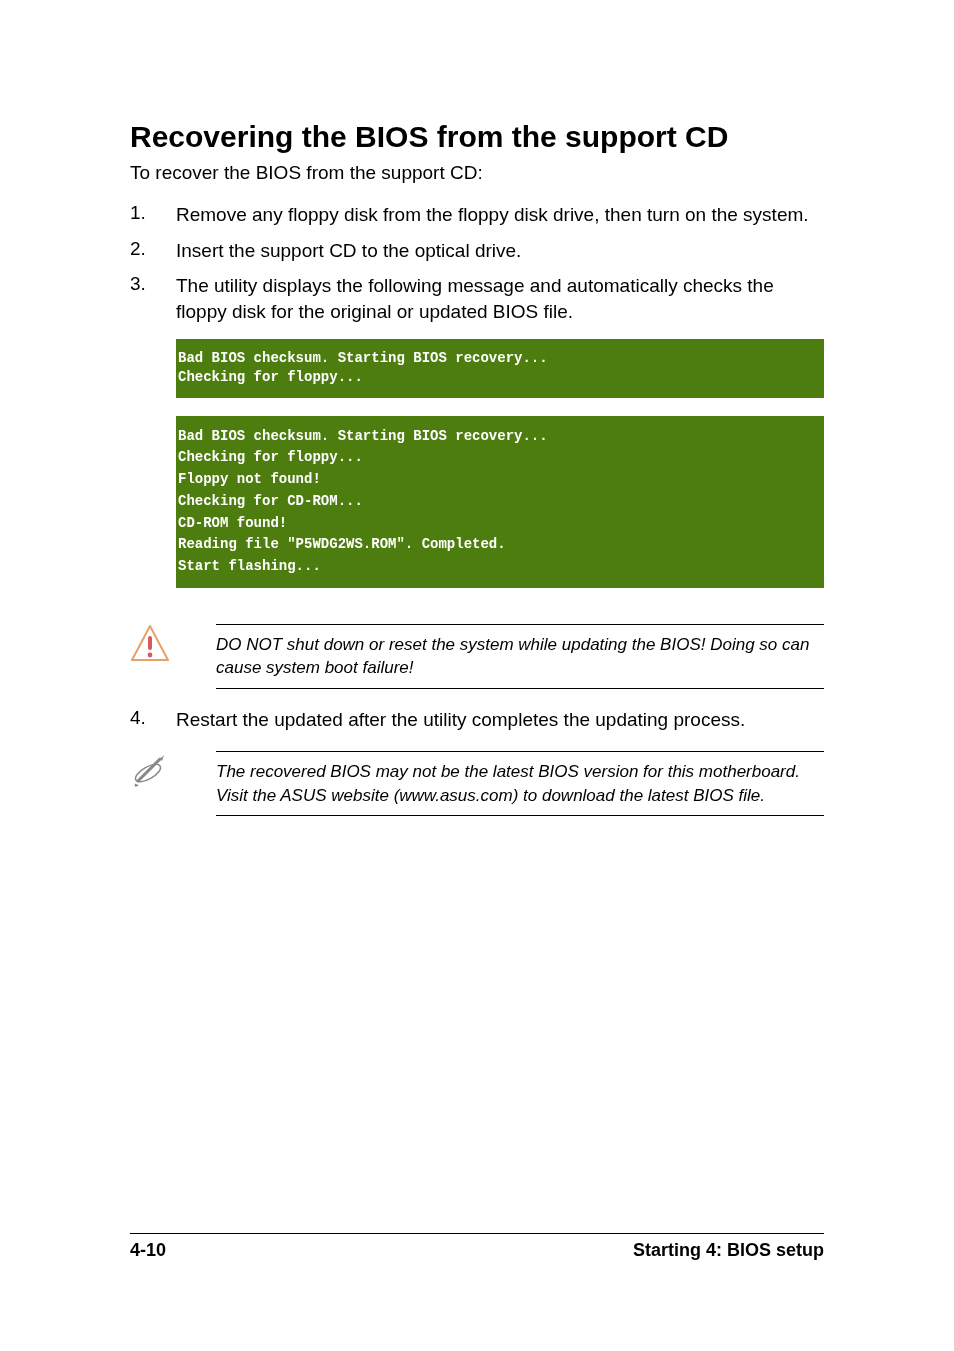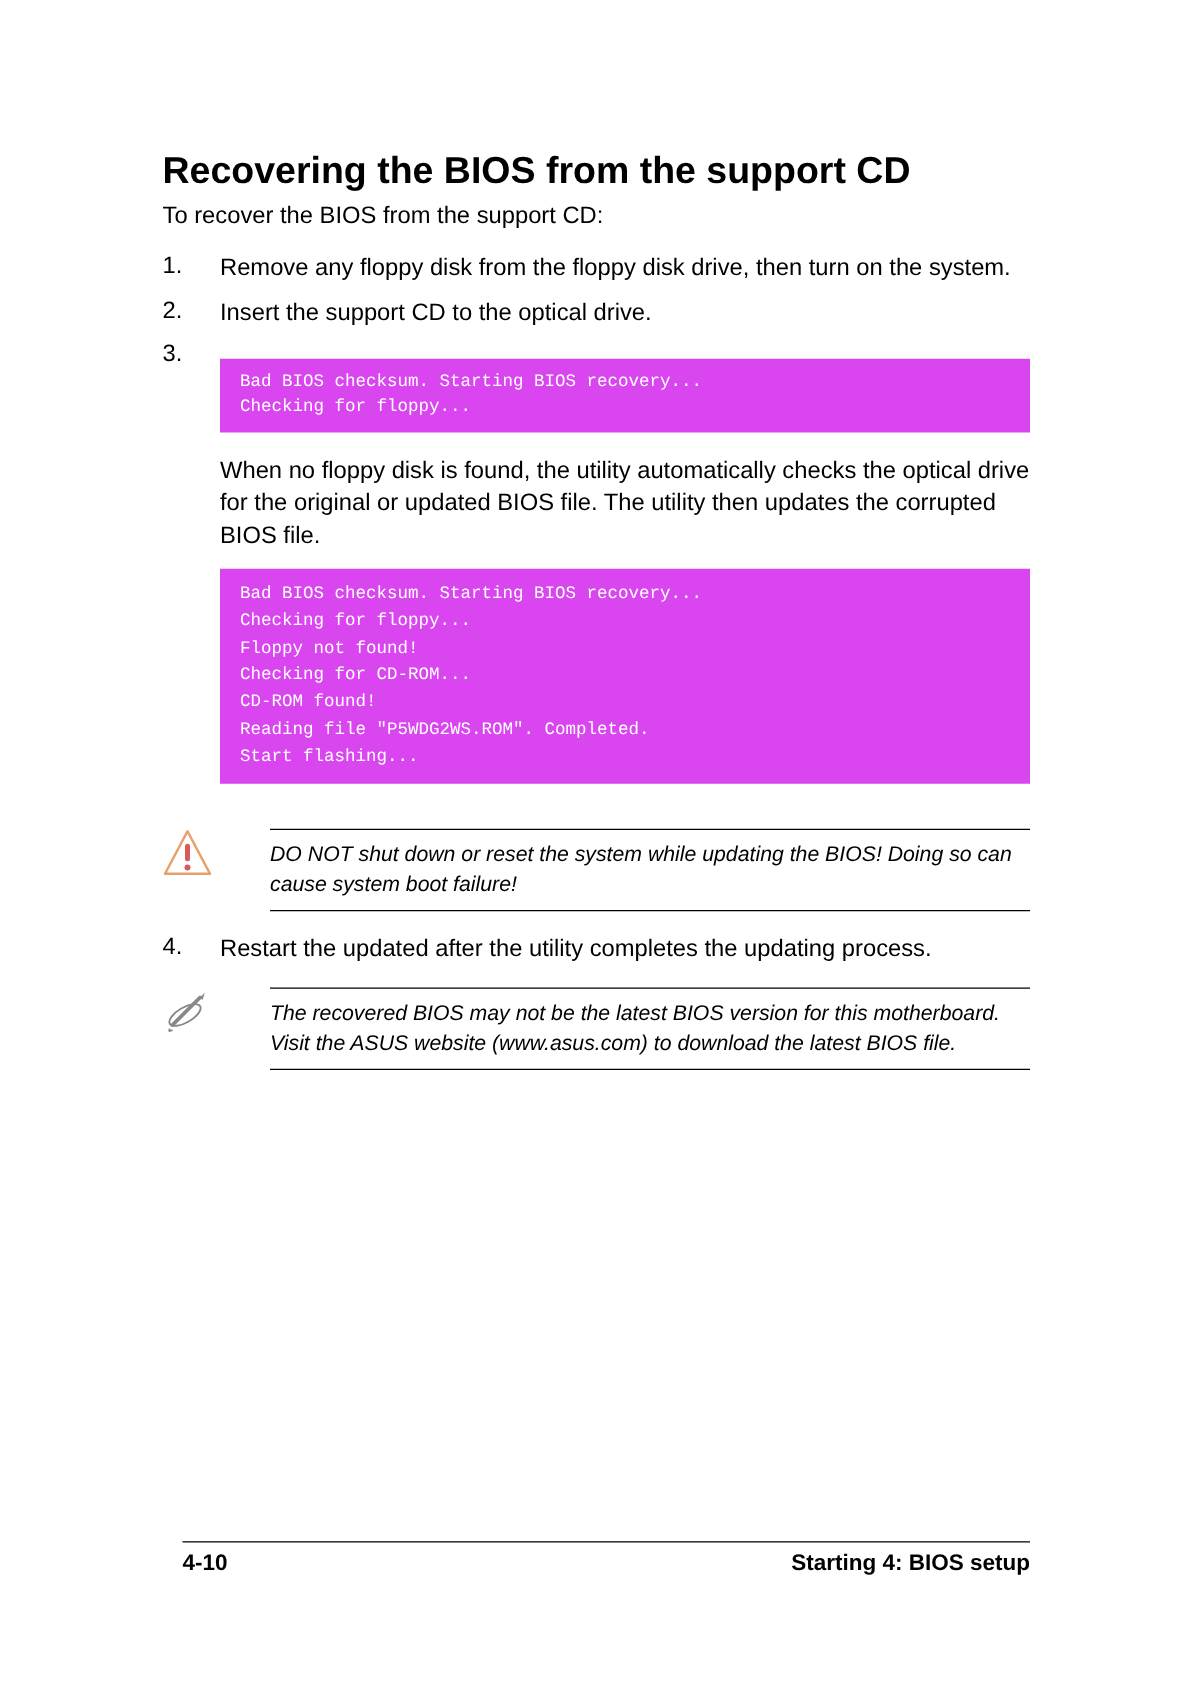--- a/index.html
+++ b/index.html
@@ -38,26 +38,26 @@
     font-size: 19px;
     width: 46px;
     flex: 0 0 46px;
   }
   .step-body {
     font-size: 19px;
     line-height: 1.35;
     flex: 1;
   }
   .code-block {
-    background: #d946ef;
+    background: #4d7c0f;
     color: #fff;
     font-family: "Courier New", Courier, monospace;
-    font-weight: normal;
+    font-weight: bold;
     font-size: 14px;
-    padding: 10px 16px;
+    padding: 10px 2px;
     margin: 14px 0 18px 0;
     white-space: pre;
     line-height: 1.4;
   }
   .code-block.tall {
     line-height: 1.55;
   }
   .step-body p {
     margin: 0 0 8px 0;
   }
@@ -75,21 +75,21 @@
     font-size: 17px;
     line-height: 1.4;
     flex: 1;
     border-top: 1px solid #000;
     border-bottom: 1px solid #000;
     padding: 8px 0;
     font-style: italic;
   }
   .footer {
     position: absolute;
-    left: 146px;
+    left: 130px;
     right: 130px;
     bottom: 90px;
     display: flex;
     justify-content: space-between;
     border-top: 1px solid #000;
     padding-top: 6px;
     font-size: 18px;
     font-weight: bold;
     gap: 16px;
   }
@@ -110,23 +110,23 @@
     </li>
 
     <li>
       <div class="num">2.</div>
       <div class="step-body">Insert the support CD to the optical drive.</div>
     </li>
 
     <li>
       <div class="num">3.</div>
       <div class="step-body">
+        <p>The utility displays the following message and automatically checks the floppy disk for the original or updated BIOS file.</p>
         <div class="code-block">Bad BIOS checksum. Starting BIOS recovery...
 Checking for floppy...</div>
-        <p>When no floppy disk is found, the utility automatically checks the optical drive for the original or updated BIOS file. The utility then updates the corrupted BIOS file.</p>
         <div class="code-block tall">Bad BIOS checksum. Starting BIOS recovery...
 Checking for floppy...
 Floppy not found!
 Checking for CD-ROM...
 CD-ROM found!
 Reading file "P5WDG2WS.ROM". Completed.
 Start flashing...</div>
       </div>
     </li>
 

